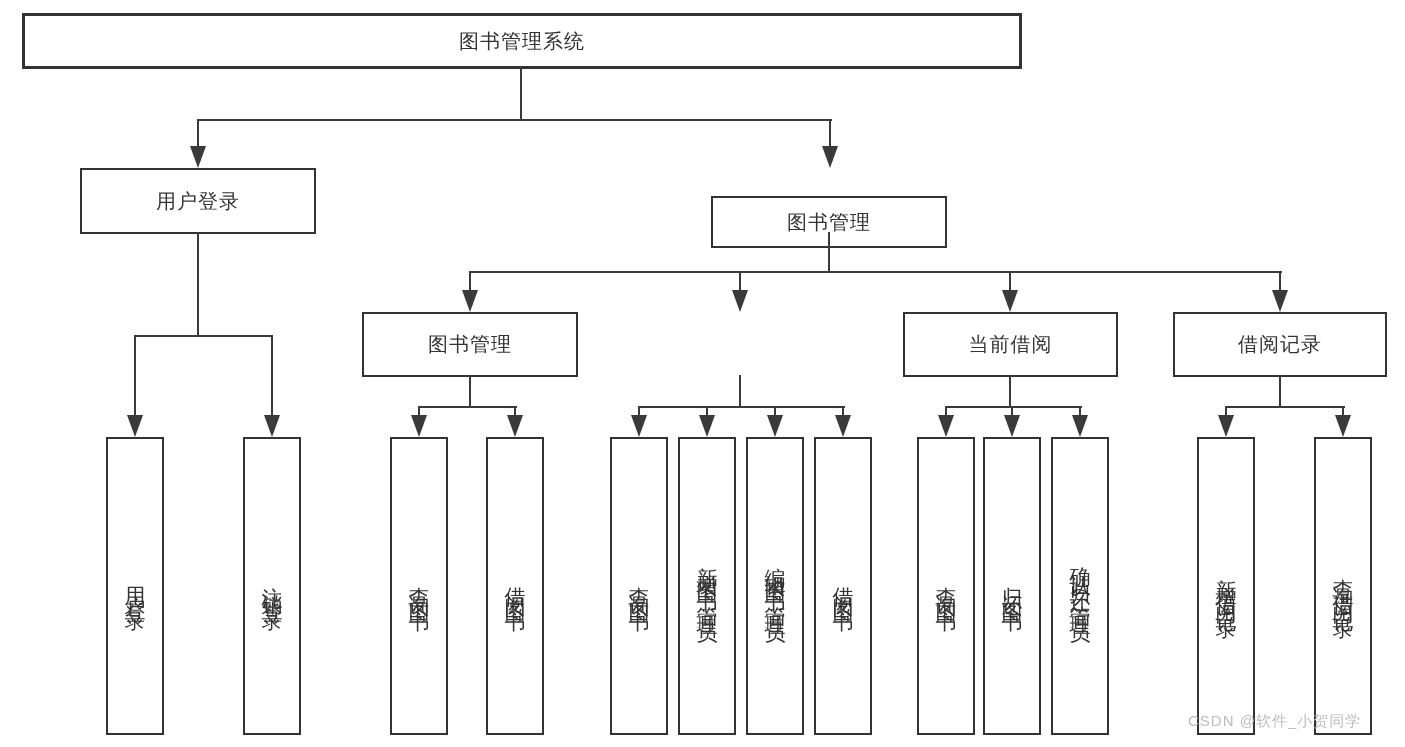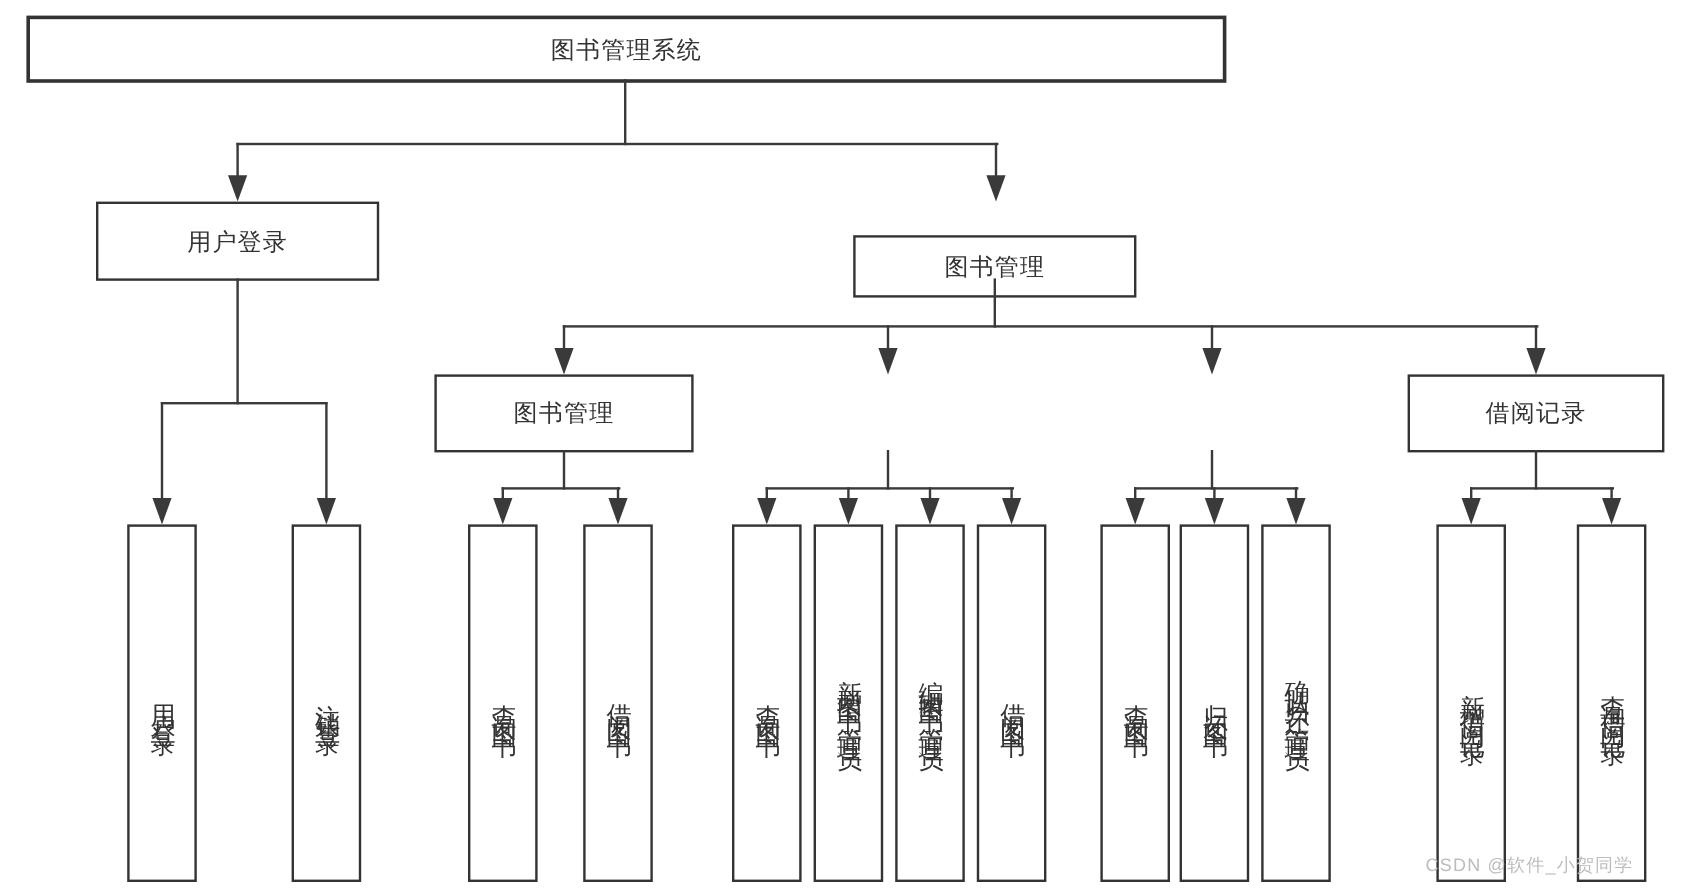--- a/index.html
+++ b/index.html
@@ -66,20 +66,23 @@
   <div class="arrow" style="left:462px; top:290px;"></div>
   <div class="vline" style="left:739px; top:271px; height:21px;"></div>
   <div class="arrow" style="left:732px; top:290px;"></div>
   <div class="vline" style="left:1009px; top:271px; height:21px;"></div>
   <div class="arrow" style="left:1002px; top:290px;"></div>
   <div class="vline" style="left:1279px; top:271px; height:21px;"></div>
   <div class="arrow" style="left:1272px; top:290px;"></div>
 
   <div class="box" style="left:362px; top:312px; width:216px; height:65px;">
     <span>图书管理</span>
+  </div>
+  <div class="box" style="left:903px; top:312px; width:215px; height:65px;">
+    <span>当前借阅</span>
   </div>
   <div class="box" style="left:1173px; top:312px; width:214px; height:65px;">
     <span>借阅记录</span>
   </div>
 
   <div class="vline" style="left:469px; top:375px; height:33px;"></div>
   <div class="hline" style="left:418px; top:406px; width:99px;"></div>
   <div class="vline" style="left:418px; top:406px; height:11px;"></div>
   <div class="arrow" style="left:411px; top:415px;"></div>
   <div class="vline" style="left:514px; top:406px; height:11px;"></div>

